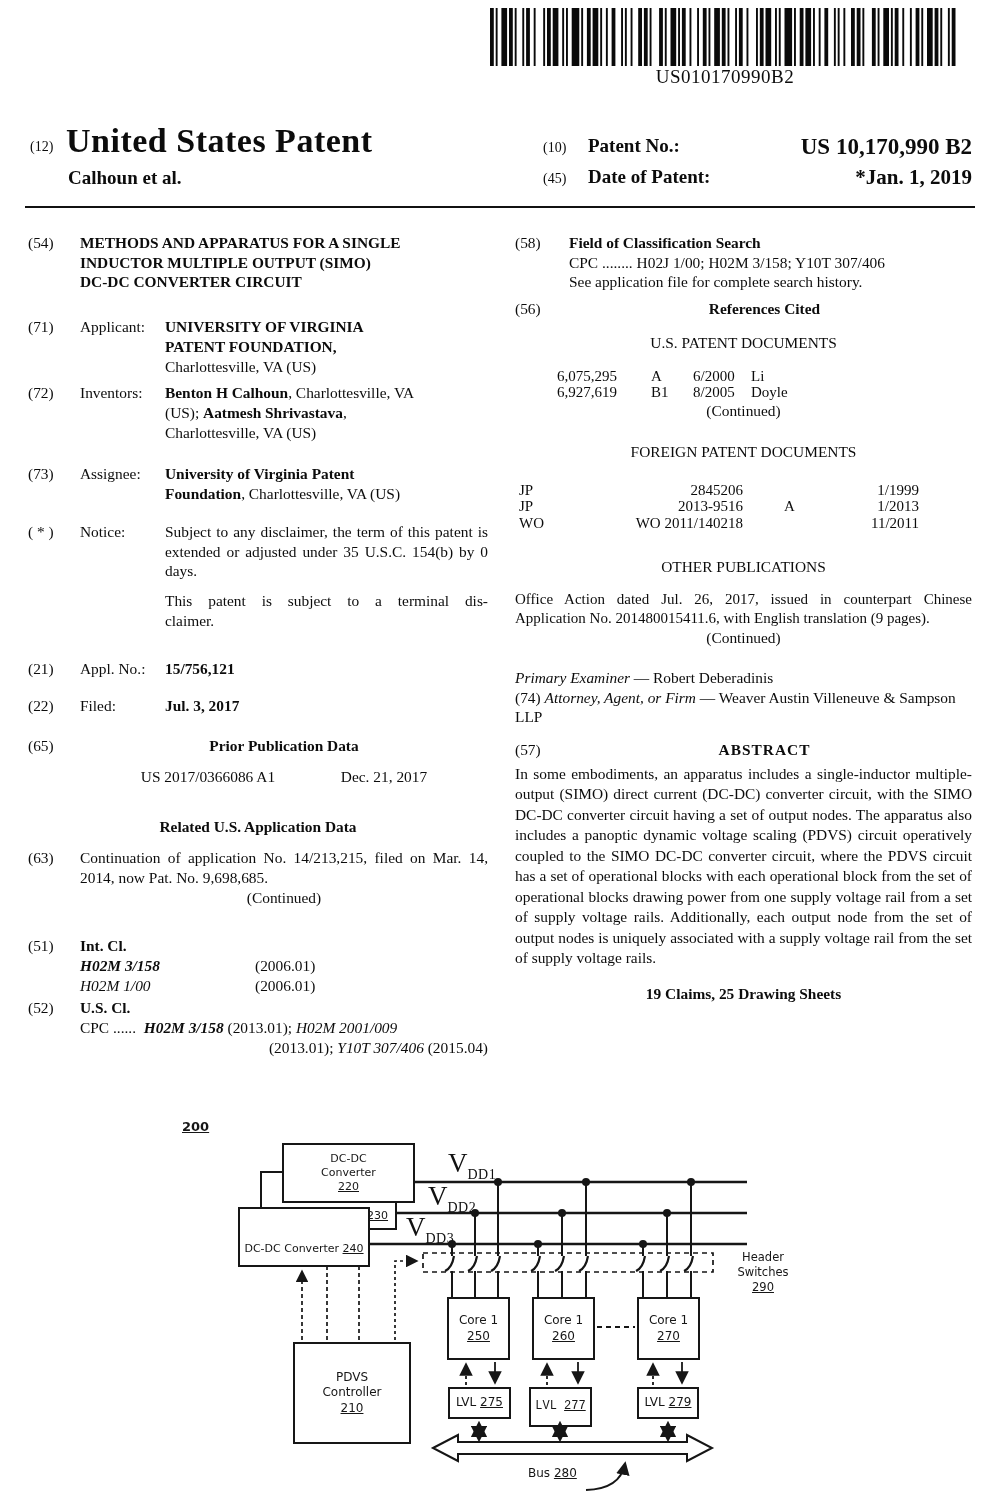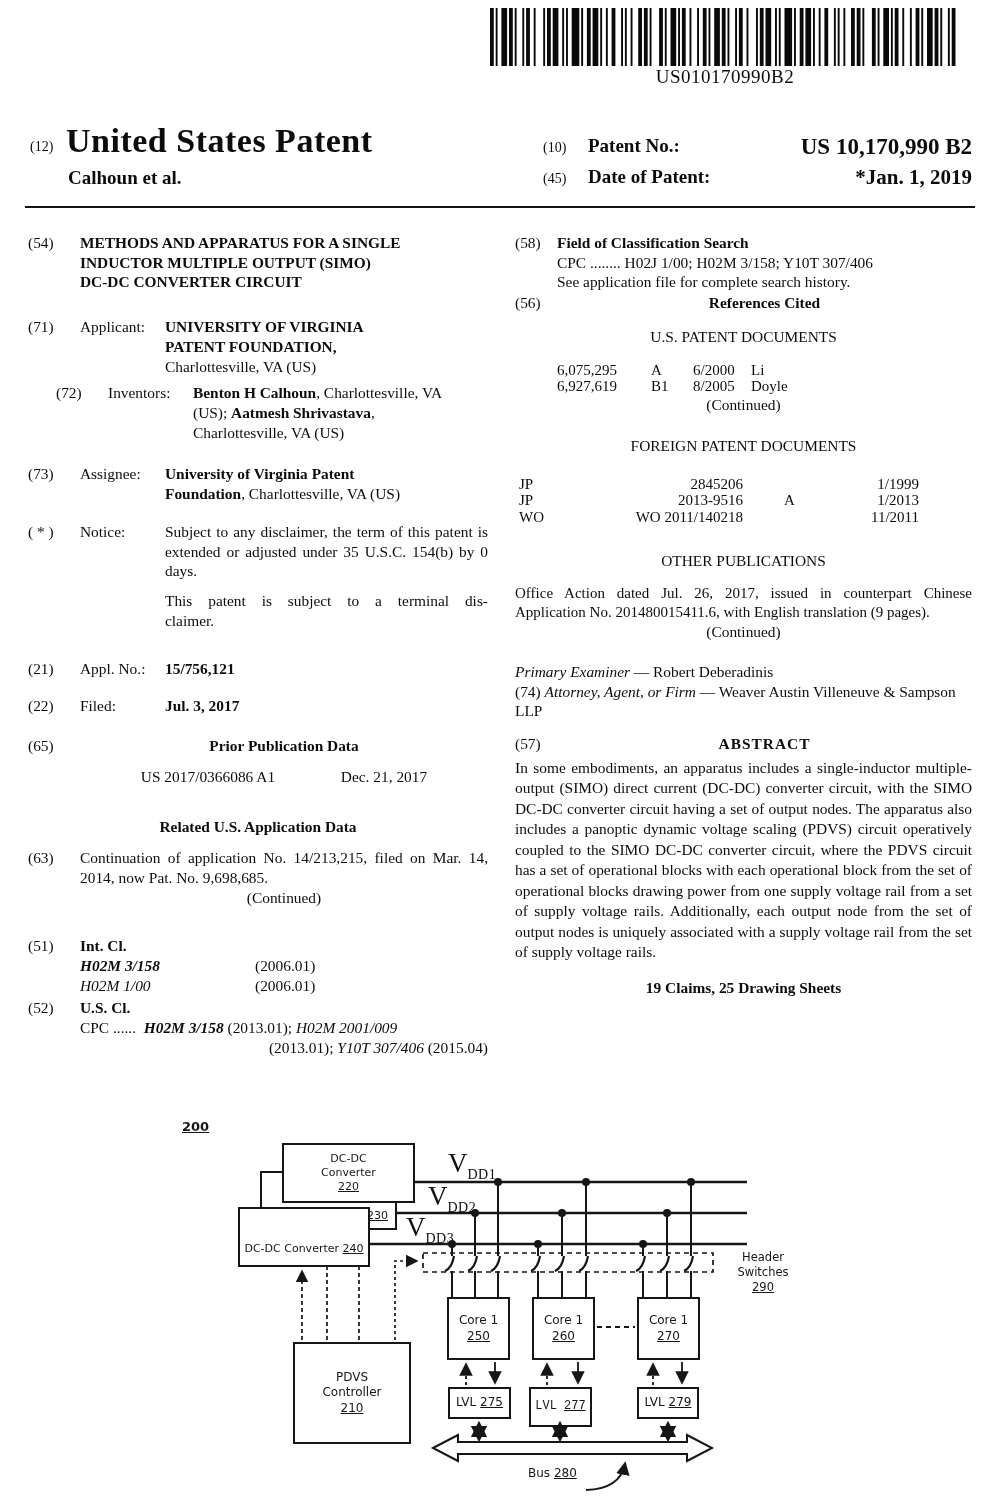--- a/index.html
+++ b/index.html
@@ -169,21 +169,21 @@
     <div class="item" style="margin-bottom:7px;">
       <span class="tag">(71)</span>
       <span class="lbl">Applicant:</span>
       <div class="bod">
         <div class="b">UNIVERSITY OF VIRGINIA</div>
         <div class="b">PATENT FOUNDATION,</div>
         <div>Charlottesville, VA (US)</div>
       </div>
     </div>
 
-    <div class="item" style="margin-bottom:22px;margin-left:28px;">
+    <div class="item" style="margin-bottom:22px;">
       <span class="tag">(72)</span>
       <span class="lbl">Inventors:</span>
       <div class="bod">
         <div><span class="b">Benton H Calhoun</span><span>, Charlottesville, VA</span></div>
         <div><span>(US); </span><span class="b">Aatmesh Shrivastava</span><span>,</span></div>
         <div>Charlottesville, VA (US)</div>
       </div>
     </div>
 
     <div class="item" style="margin-bottom:18px;">
@@ -258,21 +258,21 @@
       <div class="bod">
         <div class="b">U.S. Cl.</div>
         <div><span>CPC ......&nbsp;&nbsp;</span><span class="bi">H02M 3/158</span><span> (2013.01); </span><span class="i">H02M 2001/009</span></div>
         <div style="text-align:right;"><span>(2013.01); </span><span class="i">Y10T 307/406</span><span> (2015.04)</span></div>
       </div>
     </div>
   </div>
 
   <div class="col col-right">
 
-    <div class="item" style="margin-bottom:1px;">
+    <div class="item" style="margin-bottom:7px;gap:12px;">
       <span class="tag" style="width:42px;">(58)</span>
       <div class="bod">
         <div class="b">Field of Classification Search</div>
         <div>CPC ........ H02J 1/00; H02M 3/158; Y10T 307/406</div>
         <div>See application file for complete search history.</div>
       </div>
     </div>
 
     <div class="hitem" style="margin-bottom:14px;">
       <span class="tag">(56)</span>

